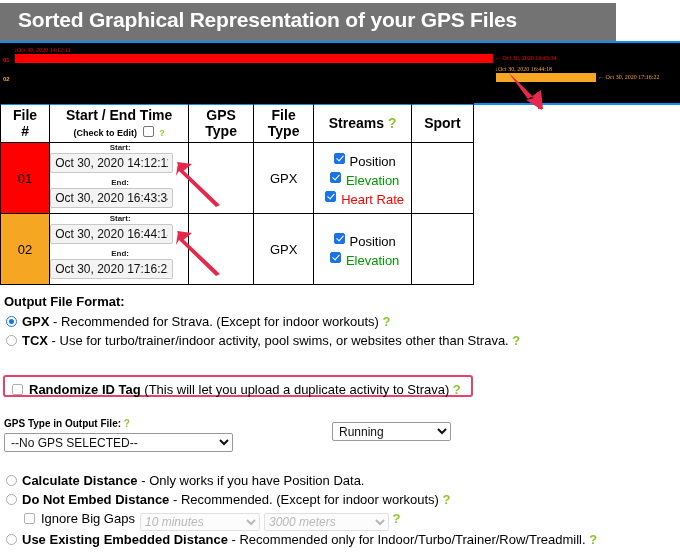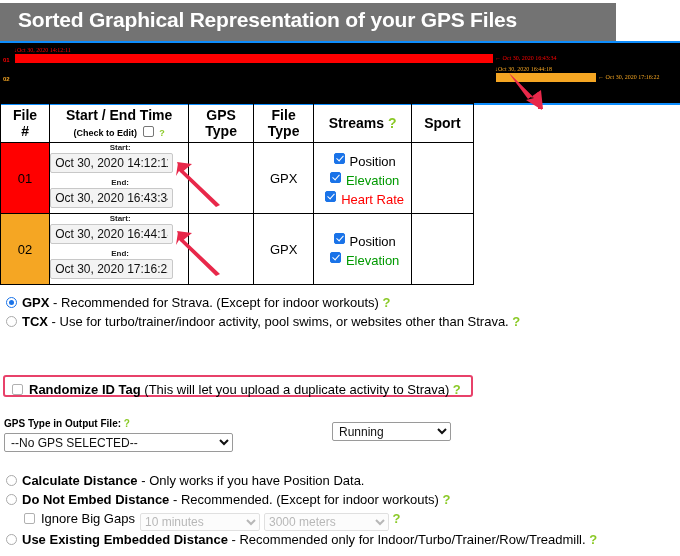--- a/index.html
+++ b/index.html
@@ -139,20 +139,21 @@
   .grp-left{position:absolute;left:4px;top:0;}
   .grp-right{position:absolute;left:332px;top:0;}
 
   .dist{position:absolute;left:0;top:472px;width:680px;}
   .dist .opt{margin-left:4px;}
   .gapline{margin-left:22px;font-size:13px;white-space:nowrap;line-height:18px;}
   .gapsel{
     font-family:"Liberation Sans",sans-serif;font-size:12px;color:#9a9a9a;
     background:#fbfbfb;border:1px solid #d4d4d4;border-radius:2px;height:18px;
     vertical-align:-3px;
+    font-style:italic;
   }
   .gapsel.g1{width:120px;margin-left:5px;}
   .gapsel.g2{width:125px;margin-left:4px;}
 </style>
 </head>
 <body>
 
 <div class="page">
 
   <div class="titlebar">
@@ -264,20 +265,21 @@
   <svg class="arrow-sm a1" viewBox="0 0 46 46">
     <path d="M2 2 L12 4 L6 8 L44 44 L40 46 L3 10 L0 15 Z" fill="#e8284a"></path>
     <path d="M1 1 L16 3 L5 12 L1 1 Z" fill="#e8284a"></path>
   </svg>
   <svg class="arrow-sm a2" viewBox="0 0 46 46">
     <path d="M2 2 L12 4 L6 8 L44 44 L40 46 L3 10 L0 15 Z" fill="#e8284a"></path>
     <path d="M1 1 L16 3 L5 12 L1 1 Z" fill="#e8284a"></path>
   </svg>
 
   <div class="form">
+    <div class="sect-title">Output File Format:</div>
 
     <div class="opt">
       <input type="radio" class="radio on" name="fmt" checked="" style=""><b>GPX</b><span> - Recommended for Strava. (Except for indoor workouts) </span><span class="qm">?</span>
     </div>
 
     <div class="opt">
       <input type="radio" class="radio" name="fmt" style=""><b>TCX</b><span> - Use for turbo/trainer/indoor activity, pool swims, or websites other than Strava. </span><span class="qm">?</span>
     </div>
   </div>
 

